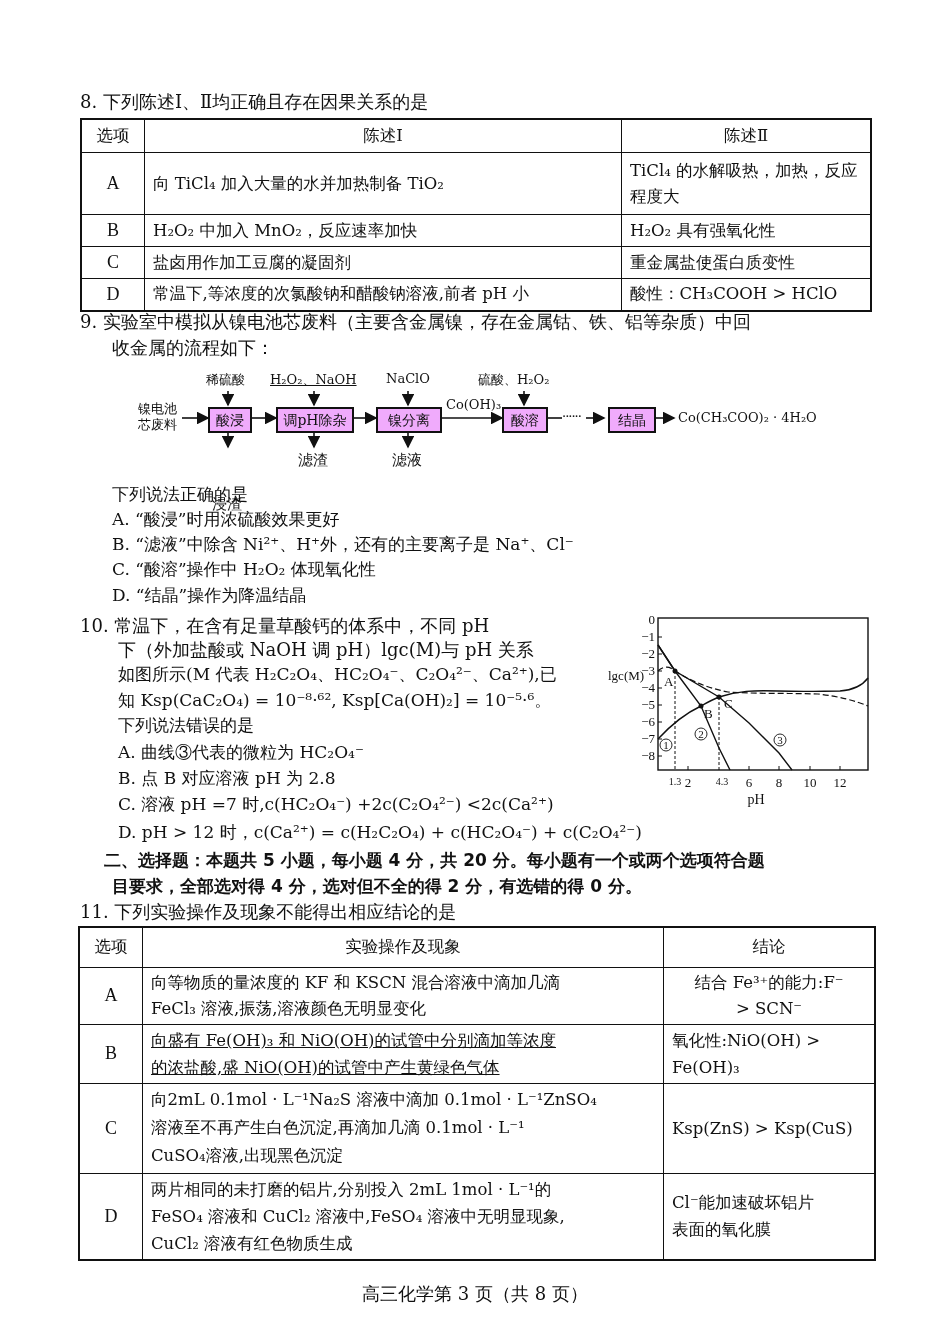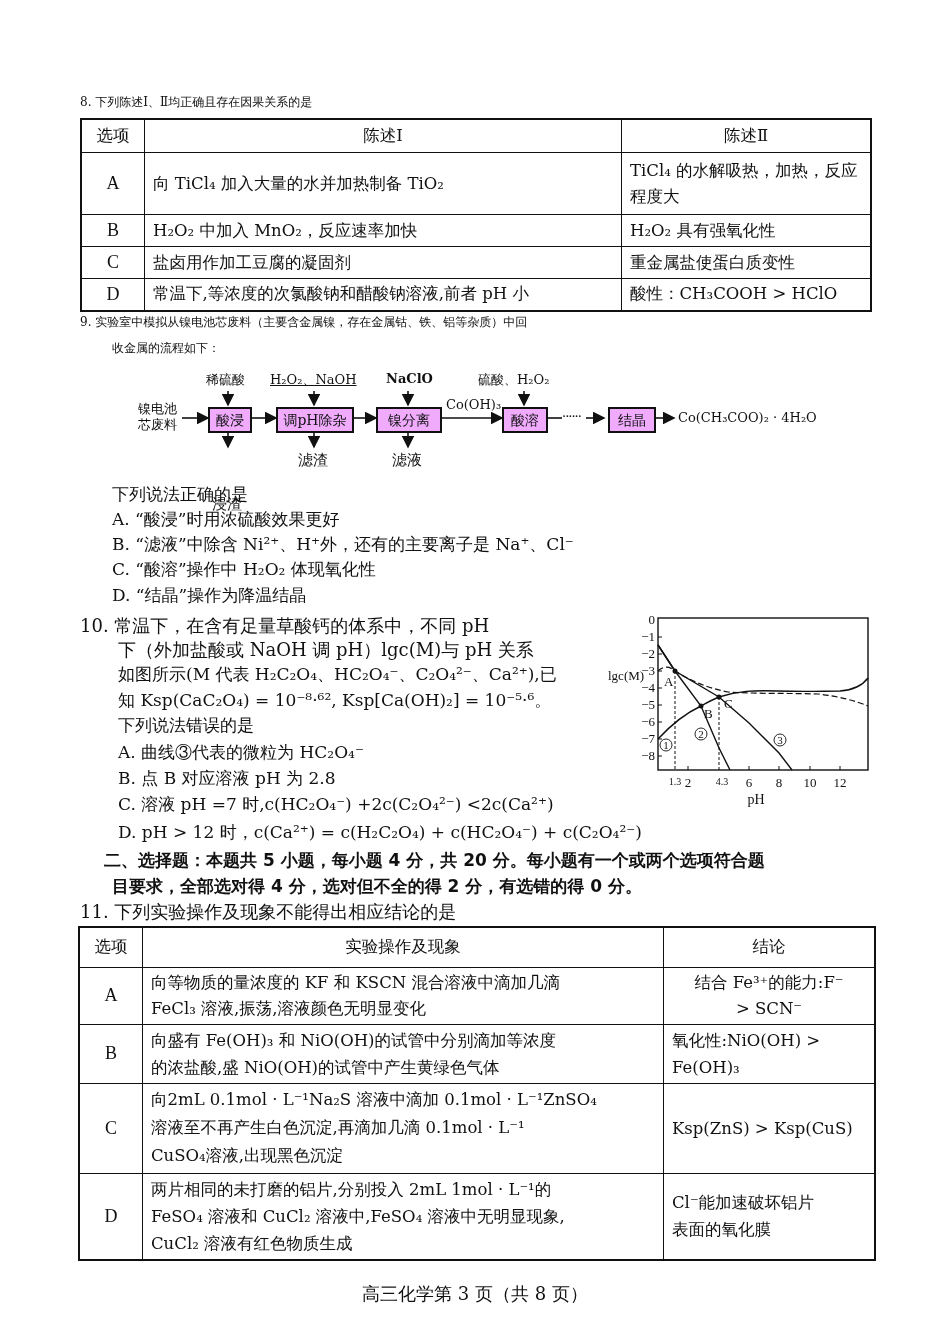--- a/index.html
+++ b/index.html
@@ -2,21 +2,21 @@
 <html><head>
 <meta charset="utf-8">
 <style>
   html, body { margin: 0; padding: 0; background: #ffffff; }
   body {
     width: 950px; height: 1343px; position: relative; overflow: hidden;
     font-family: "DejaVu Serif", "Liberation Serif", serif;
     color: #111; font-size: 17px;
   }
   .abs { position: absolute; }
-  .q-title { left: 80px; font-size: 12px; line-height: 24px; white-space: nowrap; }
+  .q-title { left: 80px; font-size: 18px; line-height: 24px; white-space: nowrap; }
   .line { white-space: nowrap; font-size: 17px; line-height: 24px; }
   table.t { position: absolute; border-collapse: collapse; border: 2px solid #111; font-size: 16.5px; }
   table.t td, table.t th { border: 1px solid #111; padding: 2px 8px; font-weight: normal; vertical-align: middle; }
   table.t th { text-align: center; height: 28px; }
   table.t td.opt { text-align: center; font-family: "Liberation Serif", serif; font-size: 18px; }
   .bold { font-weight: bold; font-family: "DejaVu Sans", sans-serif; }
   .flow-box { position: absolute; border: 2px solid #111; height: 22px; line-height: 22px; text-align: center; font-size: 14px; background: #f0abfc; }
   .flow-txt { position: absolute; font-size: 13px; white-space: nowrap; }
   .footer { left: 0; width: 950px; text-align: center; top: 1282px; font-size: 18px; }
 </style>
@@ -89,21 +89,21 @@
     <div>芯废料</div>
   </div>
   <div class="flow-box" style="left:78px; top:42px; width:40px;">酸浸</div>
   <div class="flow-box" style="left:146px; top:42px; width:74px;">调pH除杂</div>
   <div class="flow-box" style="left:246px; top:42px; width:62px;">镍分离</div>
   <div class="flow-box" style="left:372px; top:42px; width:42px;">酸溶</div>
   <div class="flow-box" style="left:478px; top:42px; width:44px;">结晶</div>
 
   <div class="flow-txt" style="left:76px; top:6px;">稀硫酸</div>
   <div class="flow-txt" style="left:140px; top:6px;text-decoration:underline;">H₂O₂、NaOH</div>
-  <div class="flow-txt" style="left:256px; top:6px;font-weight:bold;">NaClO</div>
+  <div class="flow-txt" style="left:256px; top:6px;">NaClO</div>
   <div class="flow-txt" style="left:348px; top:6px;">硫酸、H₂O₂</div>
 
   <div class="flow-txt" style="left:82px; top:86px; font-size:15px;margin-top:44px;">浸渣</div>
   <div class="flow-txt" style="left:168px; top:86px; font-size:15px;">滤渣</div>
   <div class="flow-txt" style="left:262px; top:86px; font-size:15px;">滤液</div>
 
   <div class="flow-txt" style="left:316px; top:32px;">Co(OH)₃</div>
   <div class="flow-txt" style="left:432px; top:44px; letter-spacing:-1px;">······</div>
   <div class="flow-txt" style="left:548px; top:45px;">Co(CH₃COO)₂ · 4H₂O</div>
 </div>
@@ -221,21 +221,21 @@
       <div>向等物质的量浓度的 KF 和 KSCN 混合溶液中滴加几滴</div>
       <div>FeCl₃ 溶液,振荡,溶液颜色无明显变化</div>
     </td>
     <td style="line-height:26px;text-align:center;">
       <div>结合 Fe³⁺的能力:F⁻</div>
       <div>&gt; SCN⁻</div>
     </td>
   </tr>
   <tr style="height:56px;">
     <td class="opt">B</td>
-    <td style="line-height:27px;">
+    <td style="line-height:27px;text-decoration:underline;">
       <div>向盛有 Fe(OH)₃ 和 NiO(OH)的试管中分别滴加等浓度</div>
       <div>的浓盐酸,盛 NiO(OH)的试管中产生黄绿色气体</div>
     </td>
     <td style="line-height:27px;">
       <div>氧化性:NiO(OH) &gt;</div>
       <div>Fe(OH)₃</div>
     </td>
   </tr>
   <tr style="height:90px;">
     <td class="opt">C</td>

